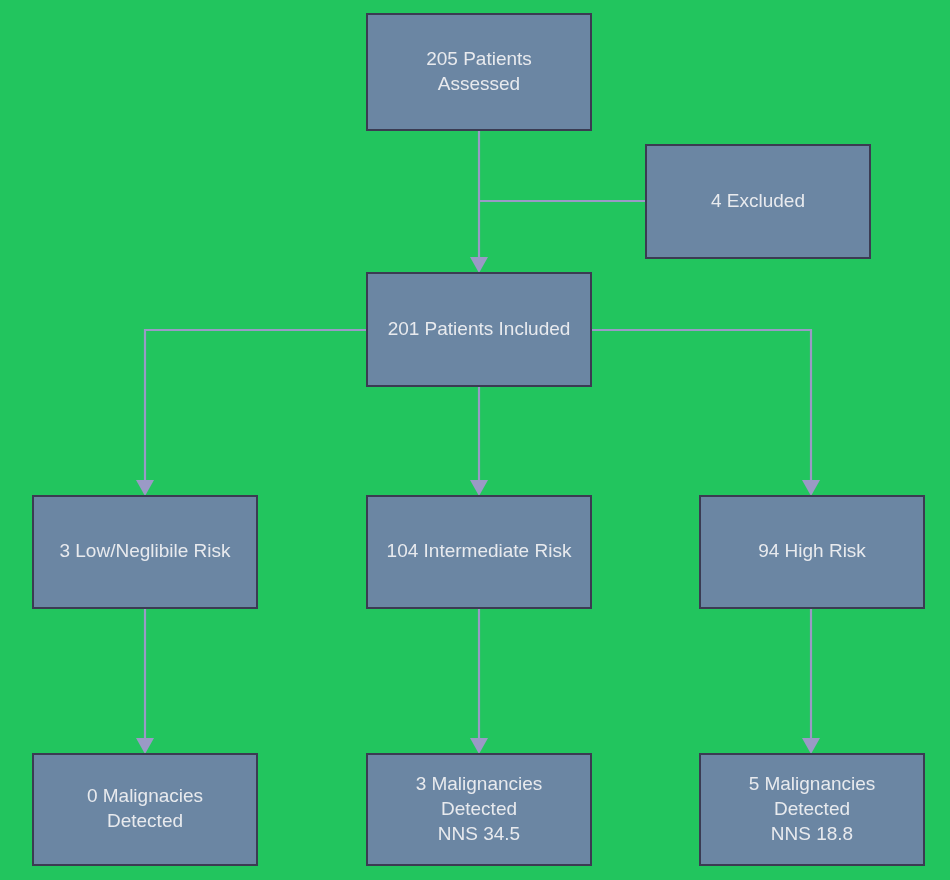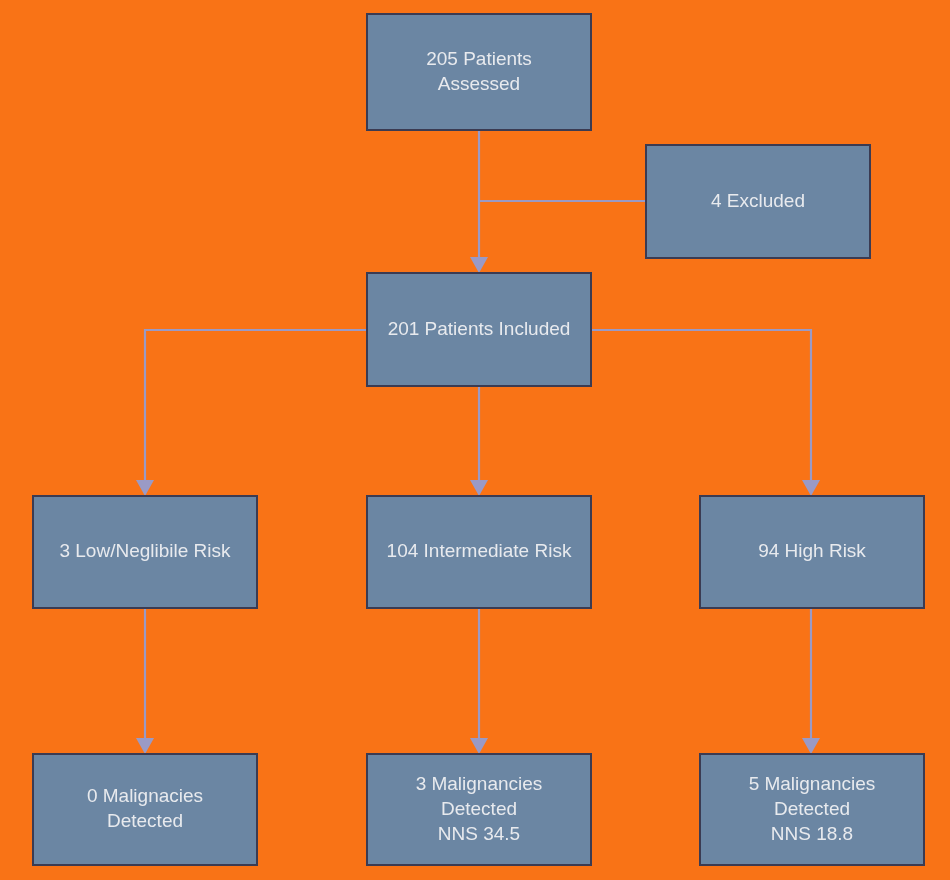--- a/index.html
+++ b/index.html
@@ -10,21 +10,21 @@
   body {
     width: 950px;
     height: 880px;
     font-family: "Liberation Sans", sans-serif;
     overflow: hidden;
   }
   #flowchart-root {
     position: relative;
     width: 950px;
     height: 880px;
-    background: #f97316;
+    background: #22c55e;
   }
   svg.flow-canvas {
     display: block;
     width: 950px;
     height: 880px;
   }
   .node-rect {
     fill: #6b86a3;
     stroke: #3b3b52;
     stroke-width: 2;

